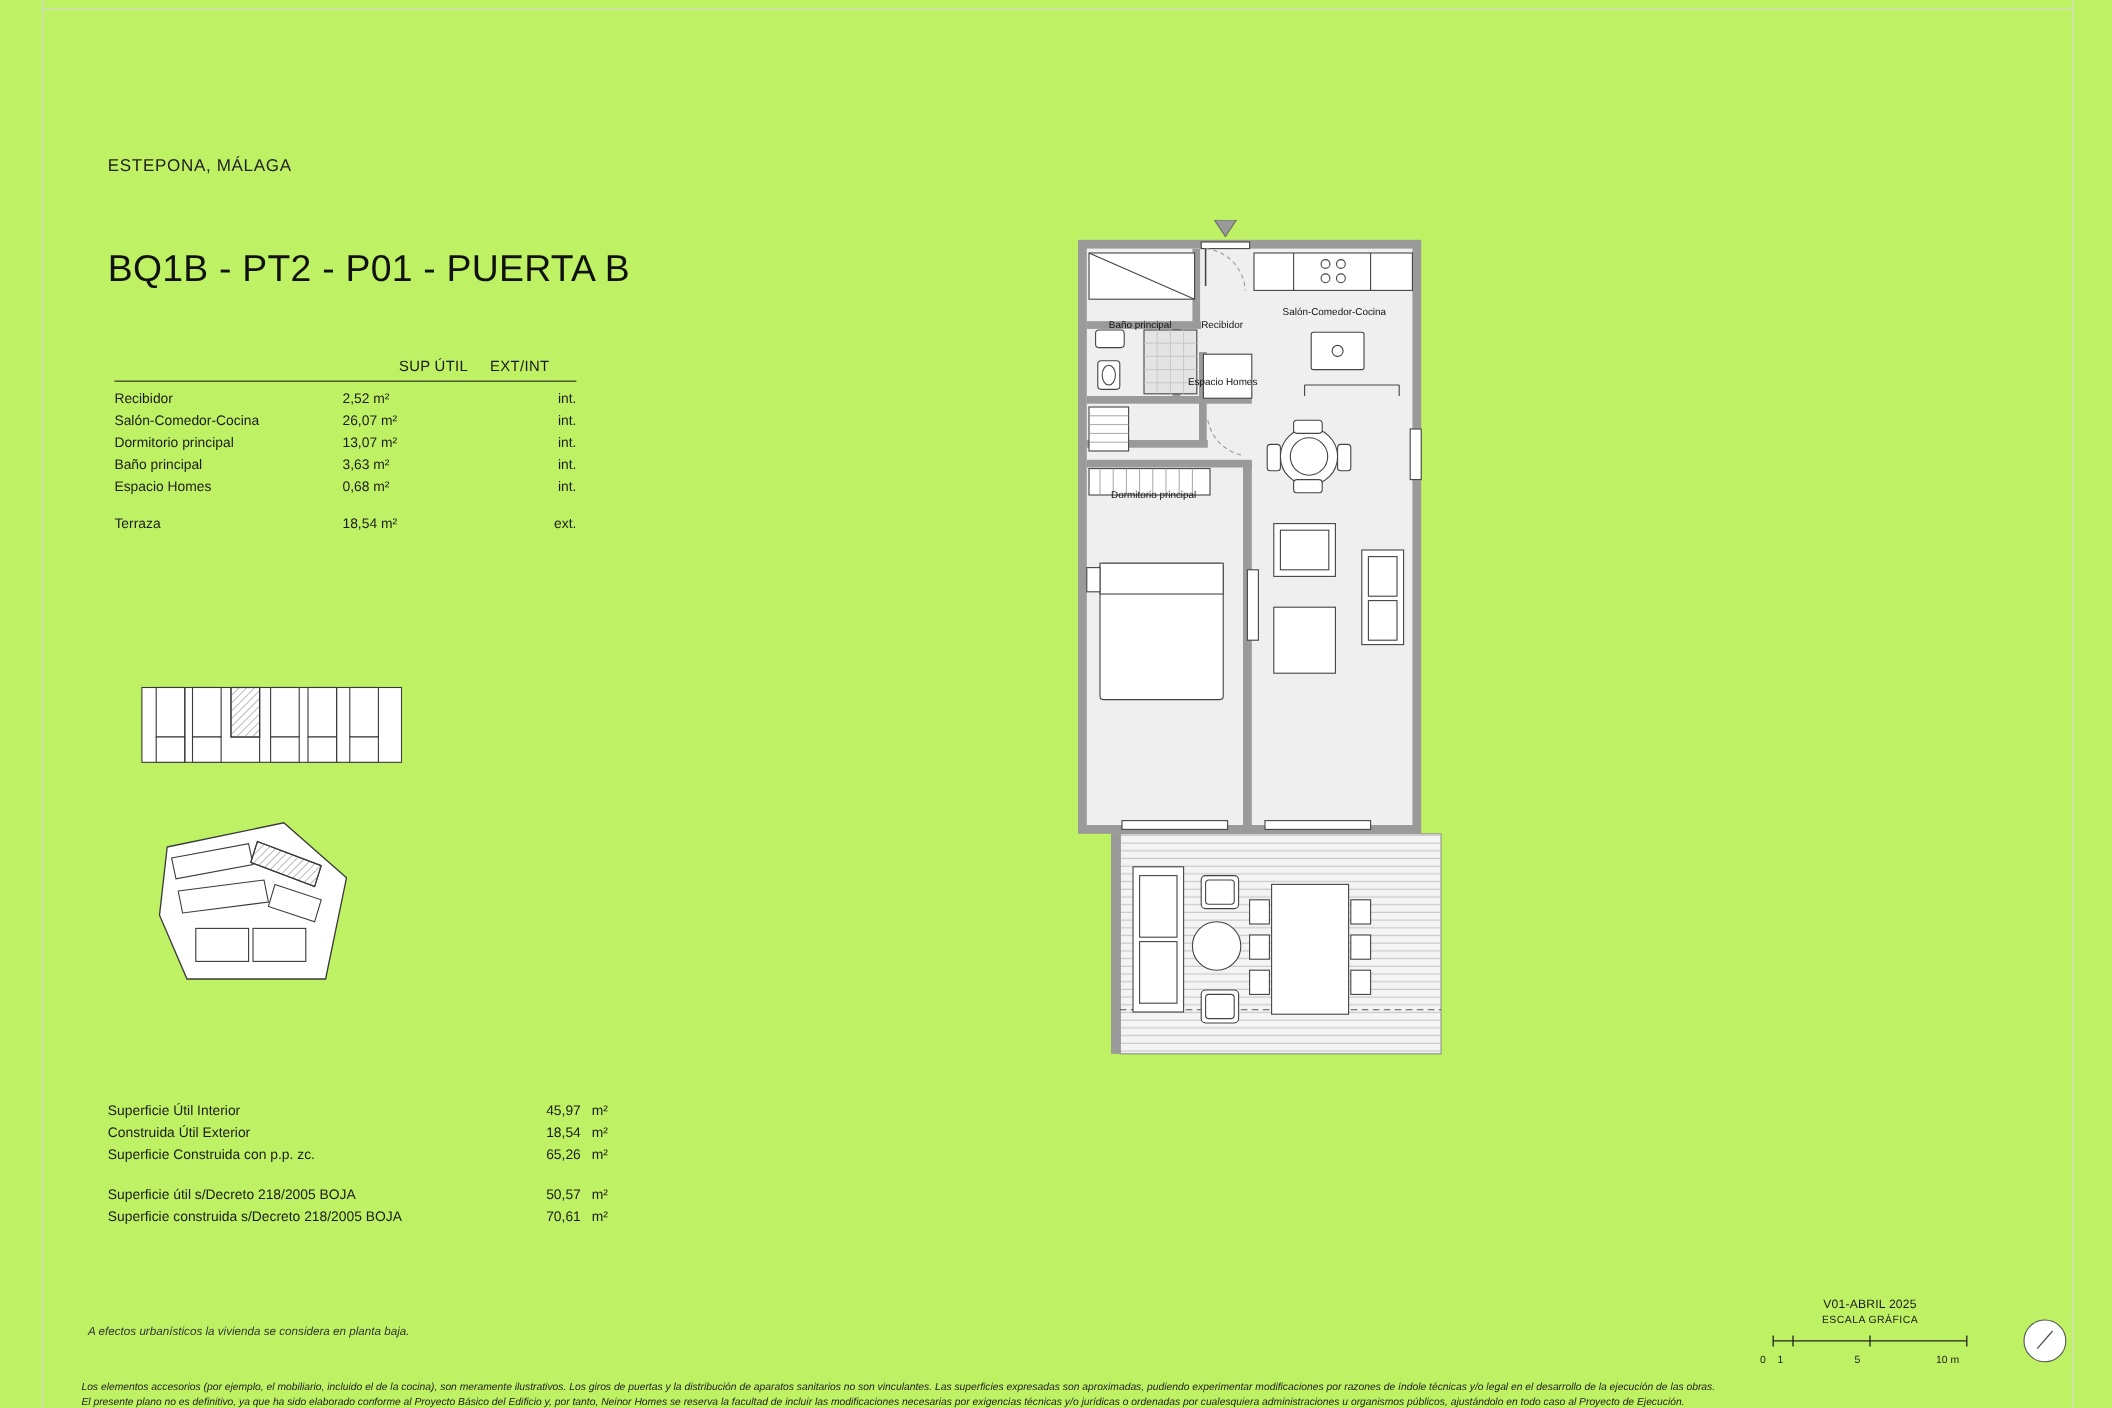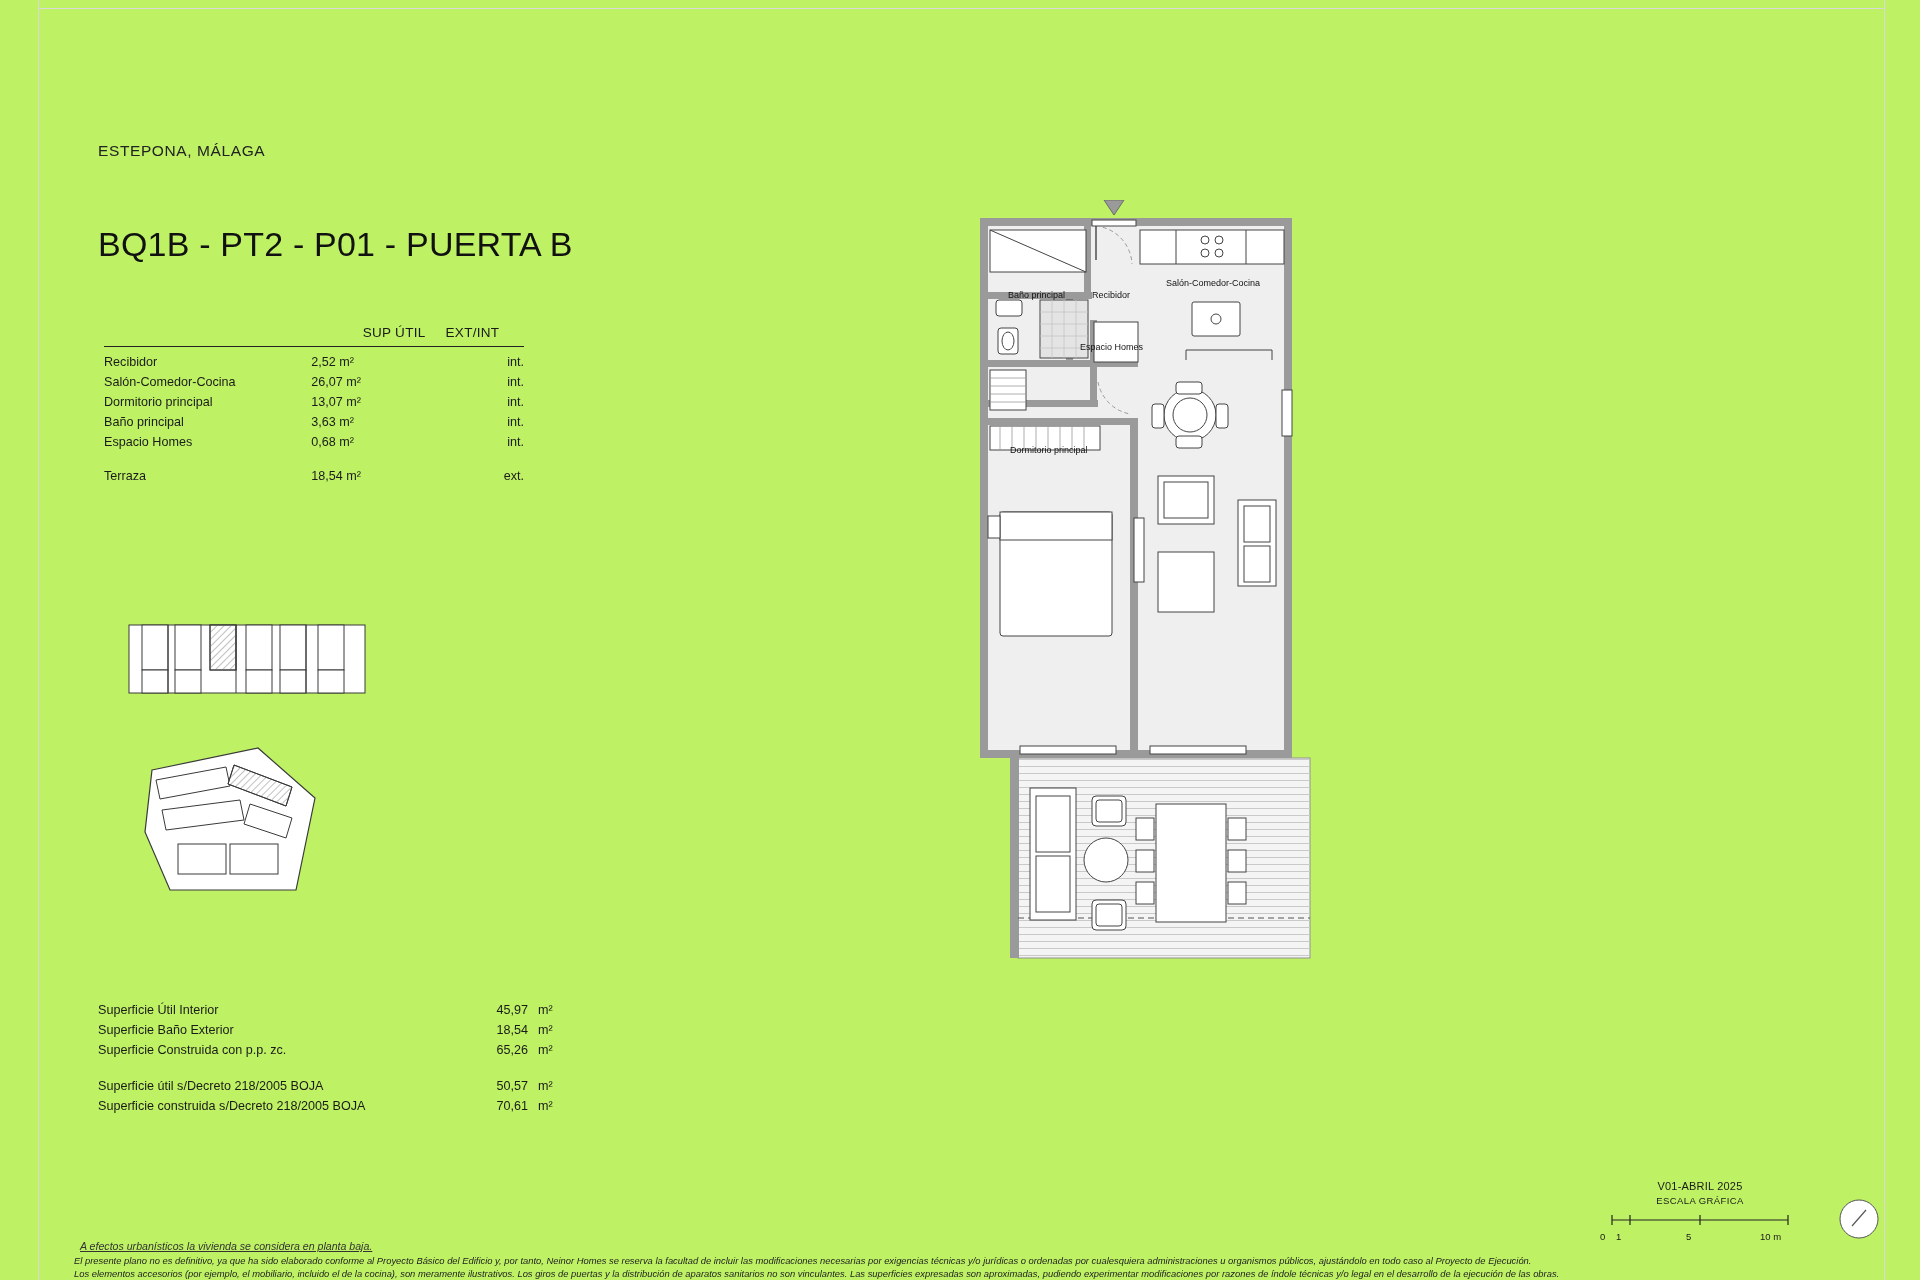--- a/index.html
+++ b/index.html
@@ -53,22 +53,22 @@
 
   
   .summary{position:absolute;left:98px;top:1000px;width:540px;font-size:12.6px;line-height:20px;}
   .srow{display:flex;}
   .sname{width:360px;}
   .sval{width:70px;text-align:right;}
   .sunit{width:40px;text-align:left;padding-left:10px;}
   .sgap{height:16px;}
 
   .note{
-    position:absolute;left:80px;top:1240px;
-    font-size:10.6px;font-style:italic;color:#333;text-decoration:underline;
+    position:absolute;left:80px;top:1205px;
+    font-size:10.6px;font-style:italic;color:#333;
   }
   .footer{
     position:absolute;left:74px;top:1255px;width:1790px;
     font-size:9.4px;font-style:italic;color:#222;line-height:12.5px;
   }
   .footer .fl{display:block;}
 
   
   .plan{position:absolute;left:980px;top:200px;width:420px;height:830px;}
   .plan svg{display:block;}
@@ -182,21 +182,21 @@
     </svg>
   </div>
 
   <div class="summary">
     <div class="srow">
       <div class="sname">Superficie Útil Interior</div>
       <div class="sval">45,97</div>
       <div class="sunit">m²</div>
     </div>
     <div class="srow">
-      <div class="sname">Superficie Baño Exterior</div>
+      <div class="sname">Construida Útil Exterior</div>
       <div class="sval">18,54</div>
       <div class="sunit">m²</div>
     </div>
     <div class="srow">
       <div class="sname">Superficie Construida con p.p. zc.</div>
       <div class="sval">65,26</div>
       <div class="sunit">m²</div>
     </div>
     <div class="sgap"></div>
     <div class="srow">
@@ -207,22 +207,22 @@
     <div class="srow">
       <div class="sname">Superficie construida s/Decreto 218/2005 BOJA</div>
       <div class="sval">70,61</div>
       <div class="sunit">m²</div>
     </div>
   </div>
 
   <div class="note">A efectos urbanísticos la vivienda se considera en planta baja.</div>
 
   <div class="footer">
+    <span class="fl">Los elementos accesorios (por ejemplo, el mobiliario, incluido el de la cocina), son meramente ilustrativos. Los giros de puertas y la distribución de aparatos sanitarios no son vinculantes. Las superficies expresadas son aproximadas, pudiendo experimentar modificaciones por razones de índole técnicas y/o legal en el desarrollo de la ejecución de las obras.</span>
     <span class="fl">El presente plano no es definitivo, ya que ha sido elaborado conforme al Proyecto Básico del Edificio y, por tanto, Neinor Homes se reserva la facultad de incluir las modificaciones necesarias por exigencias técnicas y/o jurídicas o ordenadas por cualesquiera administraciones u organismos públicos, ajustándolo en todo caso al Proyecto de Ejecución.</span>
-    <span class="fl">Los elementos accesorios (por ejemplo, el mobiliario, incluido el de la cocina), son meramente ilustrativos. Los giros de puertas y la distribución de aparatos sanitarios no son vinculantes. Las superficies expresadas son aproximadas, pudiendo experimentar modificaciones por razones de índole técnicas y/o legal en el desarrollo de la ejecución de las obras.</span>
   </div>
 
   <div class="plan">
     <svg width="420" height="830" viewBox="0 0 420 830">
       <defs>
         <pattern id="deck" width="420" height="7" patternUnits="userSpaceOnUse">
           <line x1="0" y1="6.5" x2="420" y2="6.5" stroke="#c9c9c9" stroke-width="1"></line>
         </pattern>
       </defs>
 

